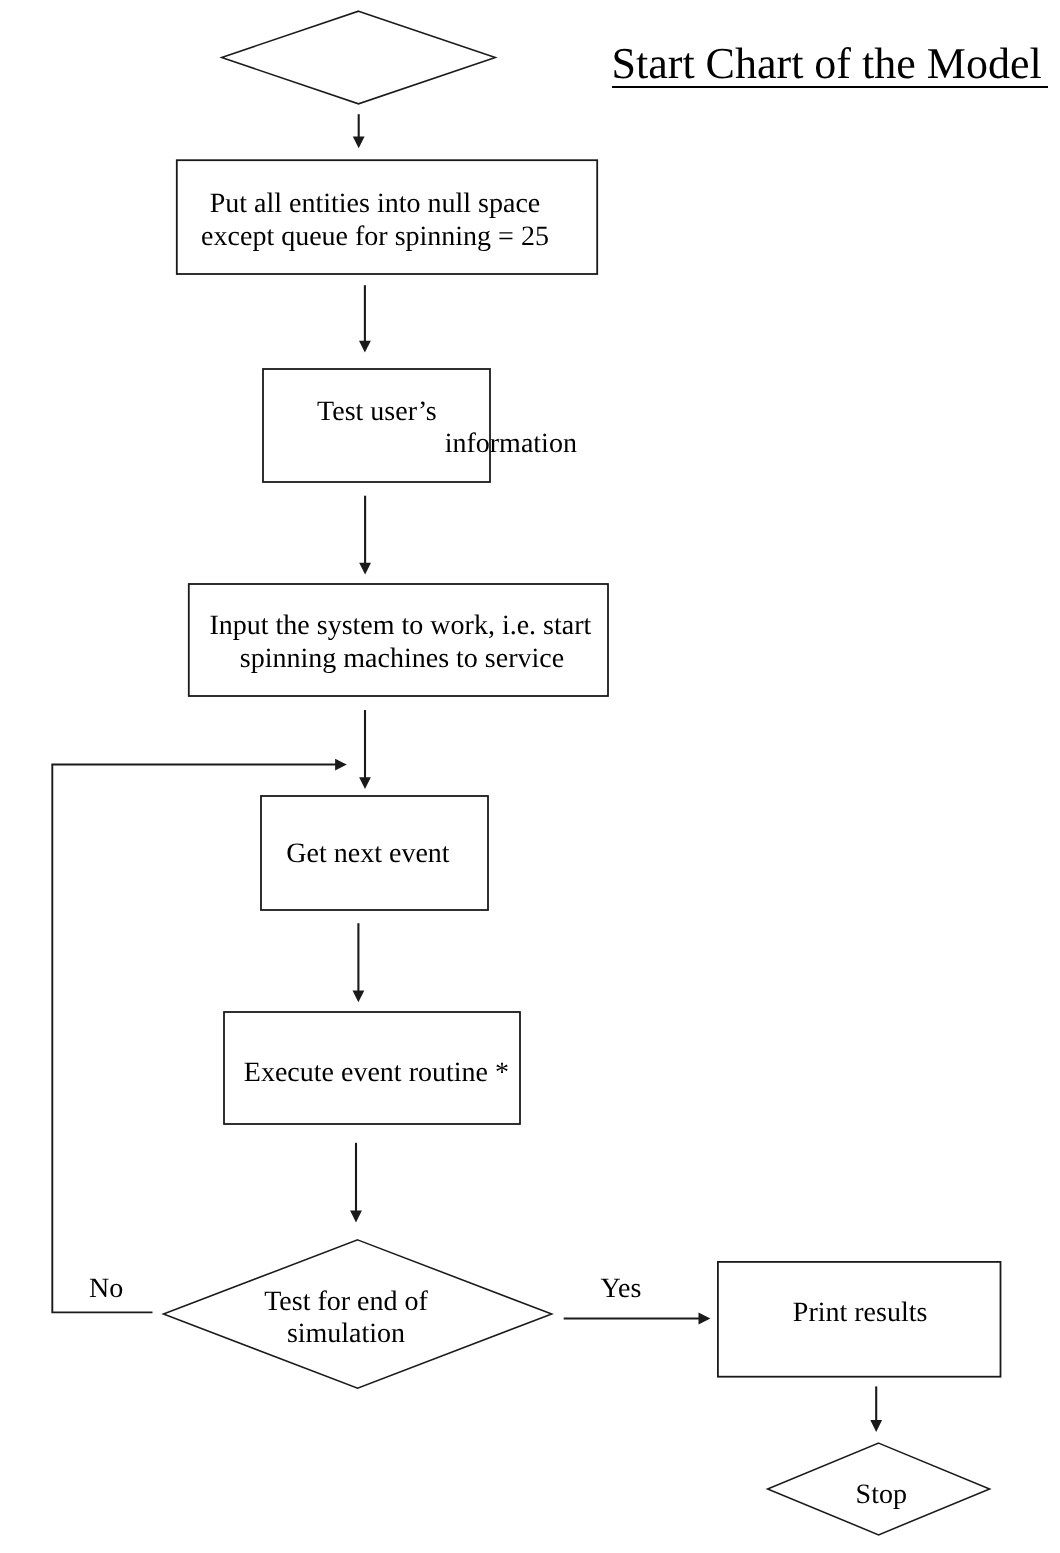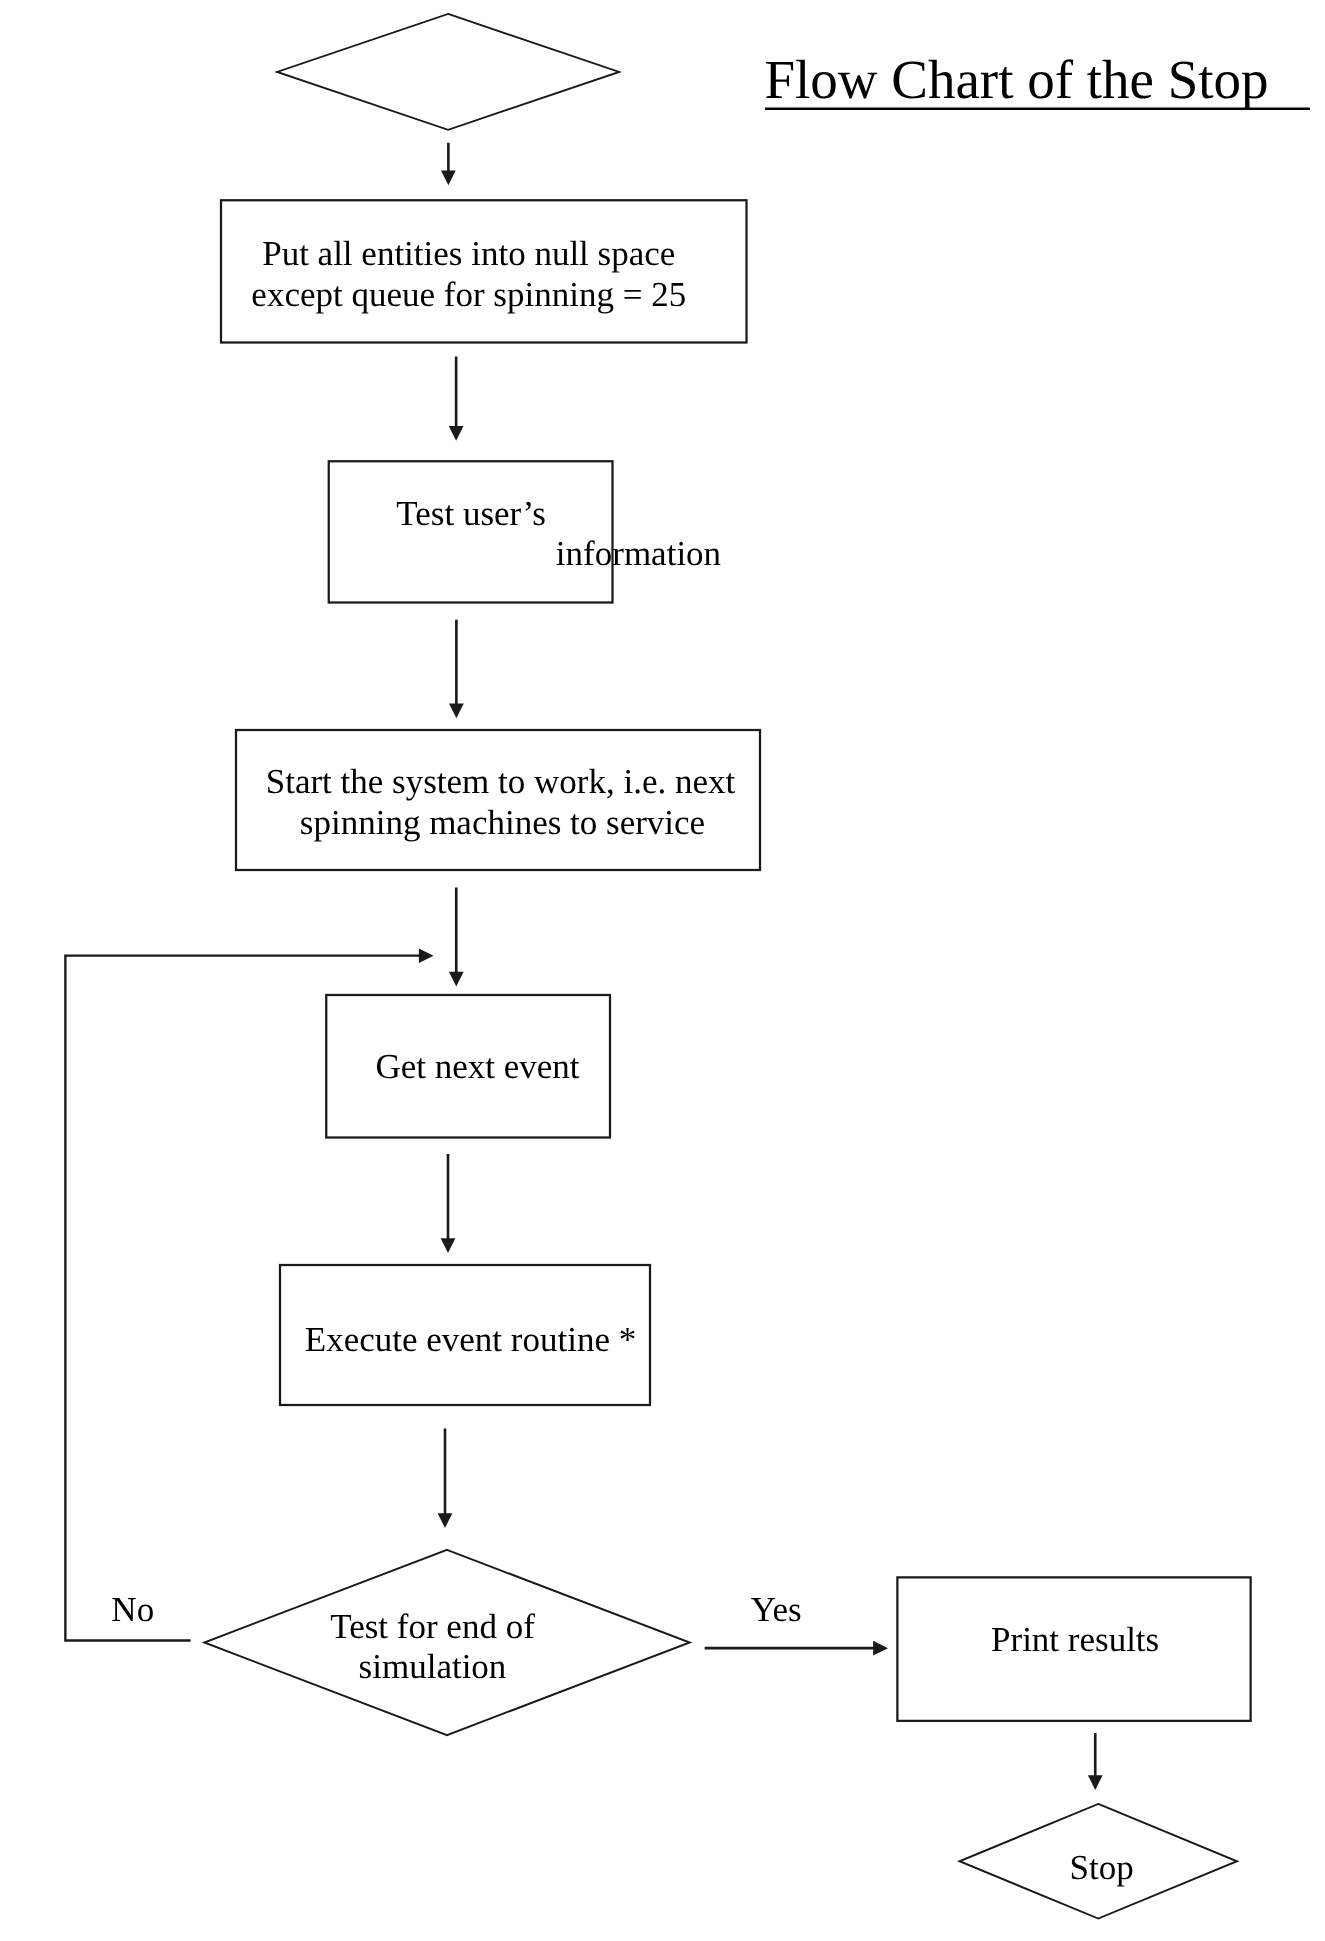--- a/index.html
+++ b/index.html
@@ -63,34 +63,34 @@
       <path d="M698.5 1312.6 L710.4 1318.5 L698.5 1324.4 Z"></path>
       <path d="M870.3 1420.1 L882.1 1420.1 L876.2 1431.9 Z"></path>
       <path d="M335.1 758.8 L346.8 764.6 L335.1 770.4 Z"></path>
     </g>
 
     <g fill="none" stroke="#1a1a1a" stroke-linecap="butt" stroke-linejoin="miter">
       <path stroke-width="1.9" d="M152.5 1312.4 L52.3 1312.4 L52.3 764.5 L336.2 764.5"></path>
     </g>
   </svg>
 
-  <div id="title">Flow Chart of the Stop</div>
+  <div id="title">Start Chart of the Model</div>
   <div id="title-underline"></div>
 
 
   <div class="tx" style="left:175px;top:188.20px;width:400px;">Put all entities into null space</div>
   <div class="tx" style="left:175px;top:220.80px;width:400px;">except queue for spinning = 25</div>
 
   <div class="tx" style="left:176.9px;top:395.50px;width:400px;">Test user’s</div>
   <div class="tx" style="left:176.9px;top:428.10px;width:400px;text-align:right;">information</div>
 
-  <div class="tx" style="left:200.4px;top:610.40px;width:400px;">Start the system to work, i.e. next</div>
+  <div class="tx" style="left:200.4px;top:610.40px;width:400px;">Input the system to work, i.e. start</div>
   <div class="tx" style="left:202px;top:643.00px;width:400px;">spinning machines to service</div>
 
-  <div class="tx one" style="left:182px;top:840.00px;width:400px;text-align:center;">Get next event</div>
+  <div class="tx one" style="left:168px;top:840.00px;width:400px;text-align:center;">Get next event</div>
 
   <div class="tx one" style="left:176.4px;top:1058.50px;width:400px;">Execute event routine *</div>
 
   <div class="tx" style="left:146px;top:1285.50px;width:400px;">Test for end of</div>
   <div class="tx" style="left:146px;top:1318.10px;width:400px;">simulation</div>
 
   <div class="tx one" style="left:660.1px;top:1299px;width:400px;">Print results</div>
 
   <div class="tx one" style="left:681.3px;top:1480.50px;width:400px;">Stop</div>
 

